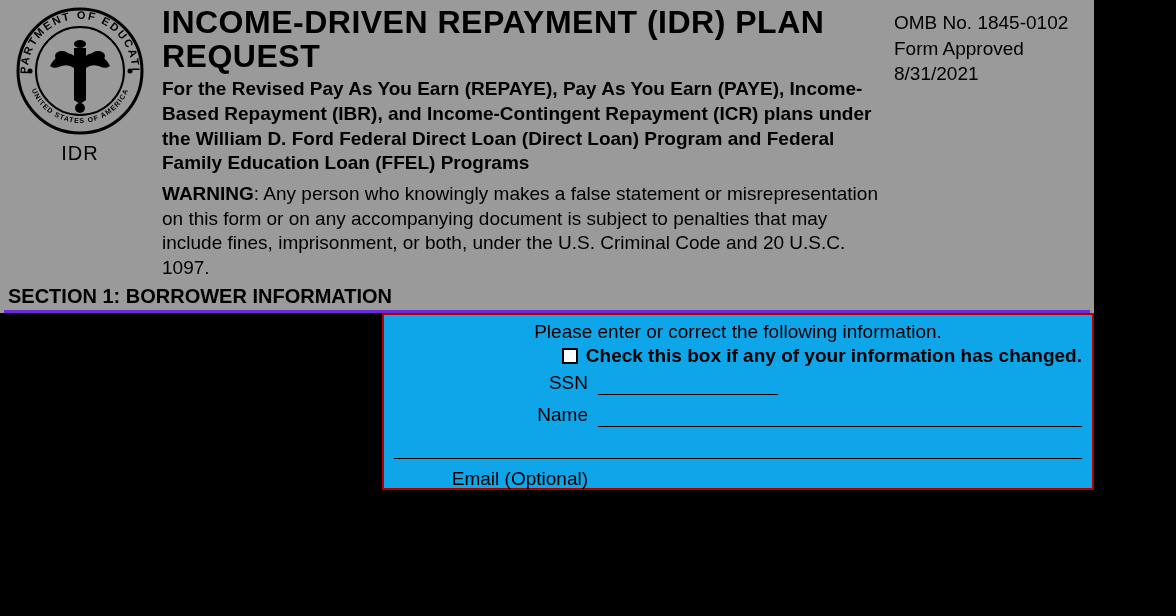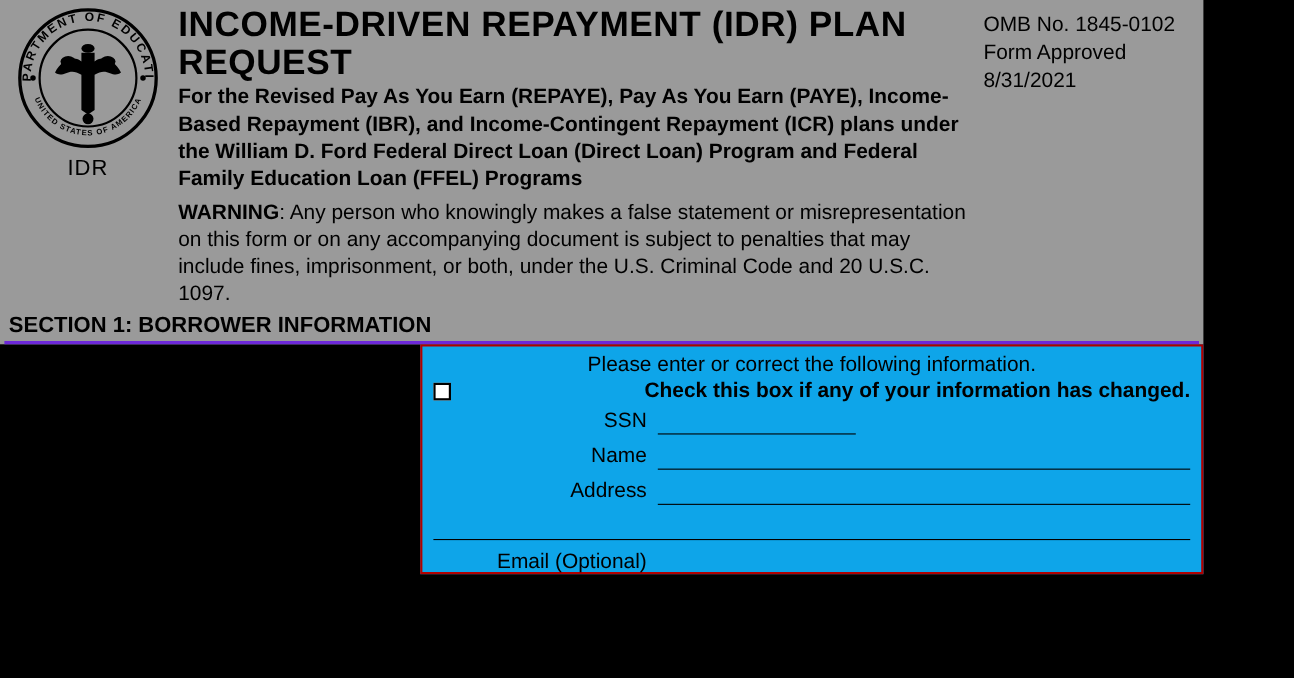--- a/index.html
+++ b/index.html
@@ -12,21 +12,21 @@
     .idr-label { font-weight: 400; font-size: 20px; margin-top: 6px; letter-spacing: 1px; }
     .title-col { flex: 1; min-width: 0; }
     .title { font-size: 32px; font-weight: 700; letter-spacing: 0.5px; line-height: 1.05; }
     .subtitle { font-size: 19px; font-weight: 700; line-height: 1.3; margin-top: 4px; max-width: 720px; }
     .warning { font-size: 19px; line-height: 1.3; margin-top: 6px; }
     .warning b { font-weight: 700; }
     .omb-col { width: 190px; flex-shrink: 0; font-size: 19px; line-height: 1.35; padding-top: 4px; }
     .section1 { font-size: 20px; font-weight: 800; padding: 4px 4px 2px 4px; border-bottom: 3px solid #6d28d9; }
     .form-area { position: relative; width: 712px; margin-left: 382px; background: #0ea5e9; border: 2px solid #b00000; padding: 6px 10px 6px 10px; }
     .instruction { text-align: center; font-size: 19px; margin-bottom: 2px; }
-    .check-row { display: flex; align-items: center; justify-content: space-between; gap: 8px; font-size: 19px; font-weight: 700; margin-bottom: 6px; }
+    .check-row { display: flex; align-items: center; justify-content: flex-end; gap: 8px; font-size: 19px; font-weight: 700; margin-bottom: 6px; }
     .check-box { width: 16px; height: 16px; border: 2px solid #000; background: #fff; }
     .field-row { display: flex; align-items: flex-start; font-size: 19px; line-height: 1; margin-bottom: 10px; }
     .field-label { width: 204px; text-align: right; padding-right: 10px; flex-shrink: 0; }
     .field-label.last { margin-bottom: -6px; }
     .line { border-bottom: 1.5px solid #000; height: 22px; }
     .ssn-line { width: 180px; }
     .full-line { flex: 1; }
     .mid-label { padding: 0 8px 0 14px; }
     .city-line { width: 170px; }
     .state-line { width: 56px; }
@@ -84,23 +84,19 @@
     </div>
     <div class="field-row">
       <div class="field-label">SSN</div>
       <div class="line ssn-line"></div>
     </div>
     <div class="field-row">
       <div class="field-label">Name</div>
       <div class="line full-line"></div>
     </div>
     <div class="field-row">
-      <div class="field-label">Address</div>
-      <div class="line full-line"></div>
-    </div>
-    <div class="field-row">
       <div class="line full-line"></div>
     </div>
     <div class="field-row" style="margin-bottom:0">
       <div class="field-label last">Email (Optional)</div>
     </div>
   </div>
 </div>
 
 </body></html>

